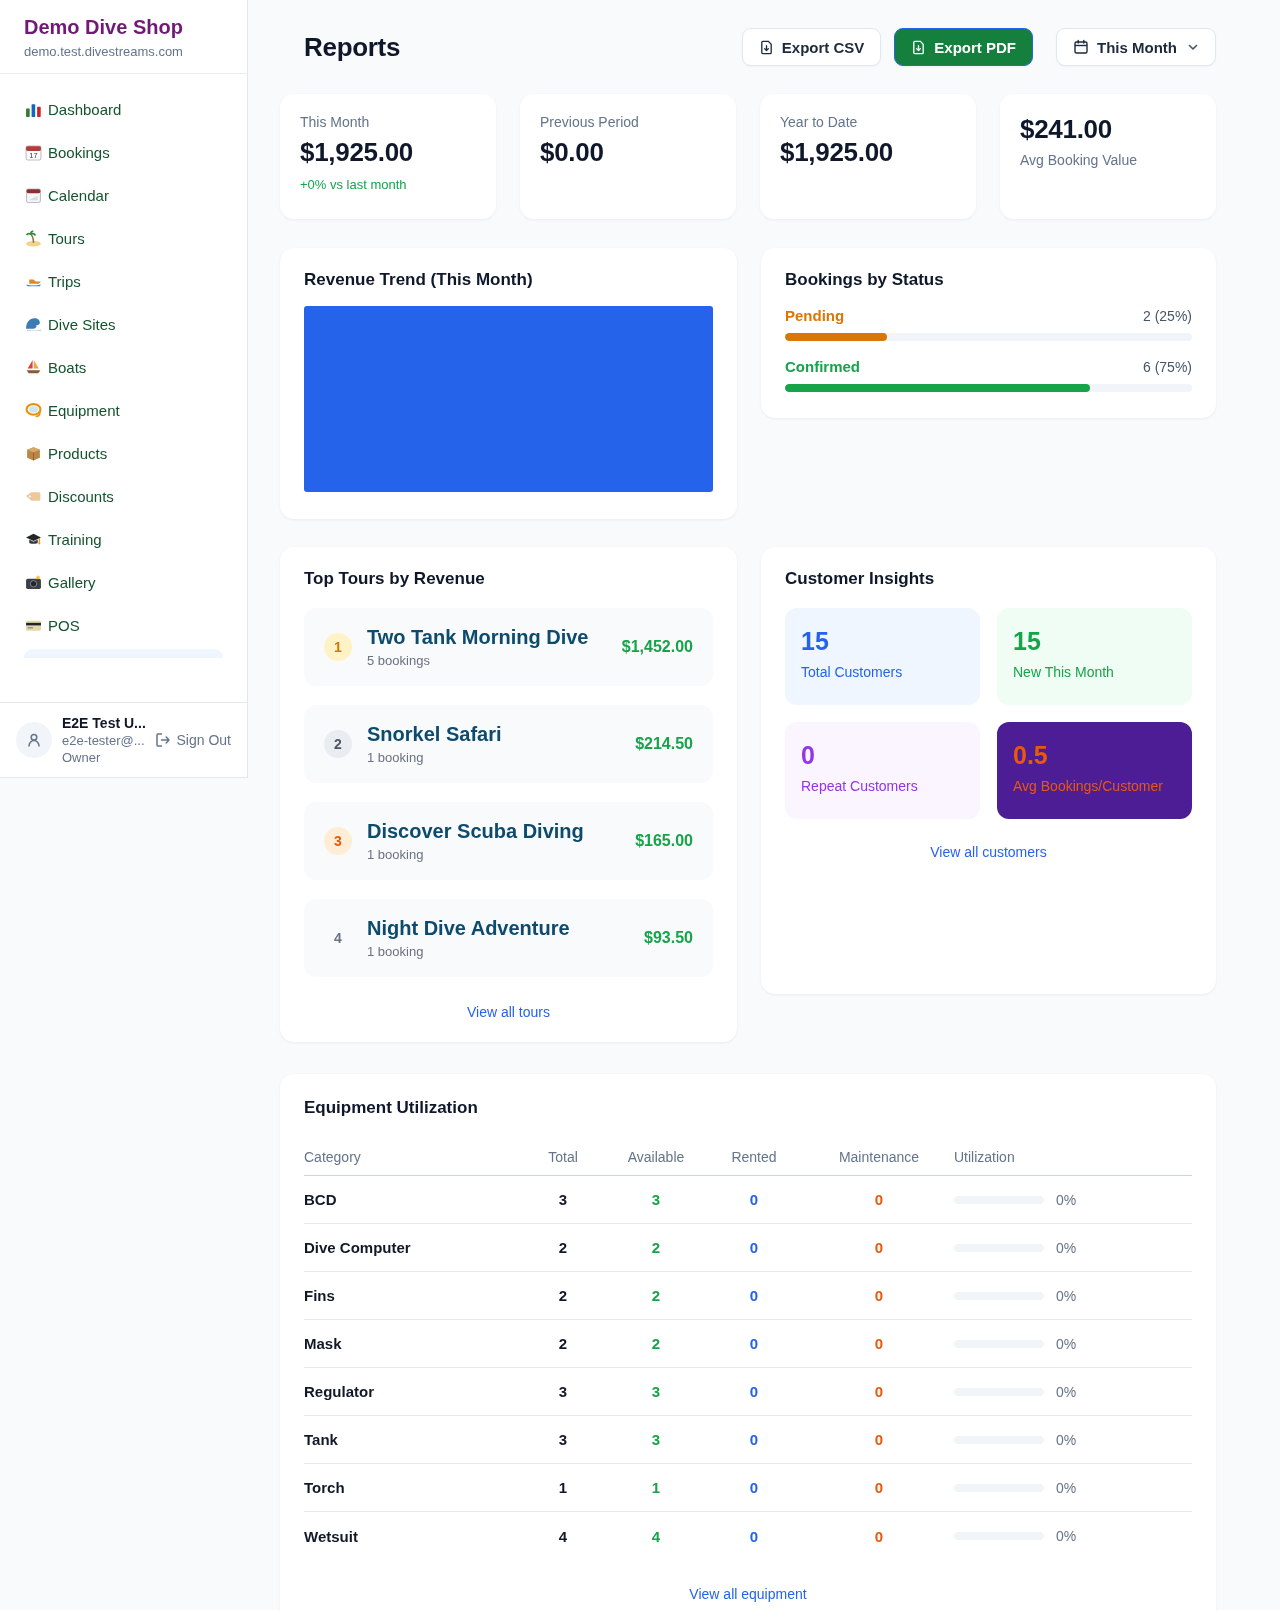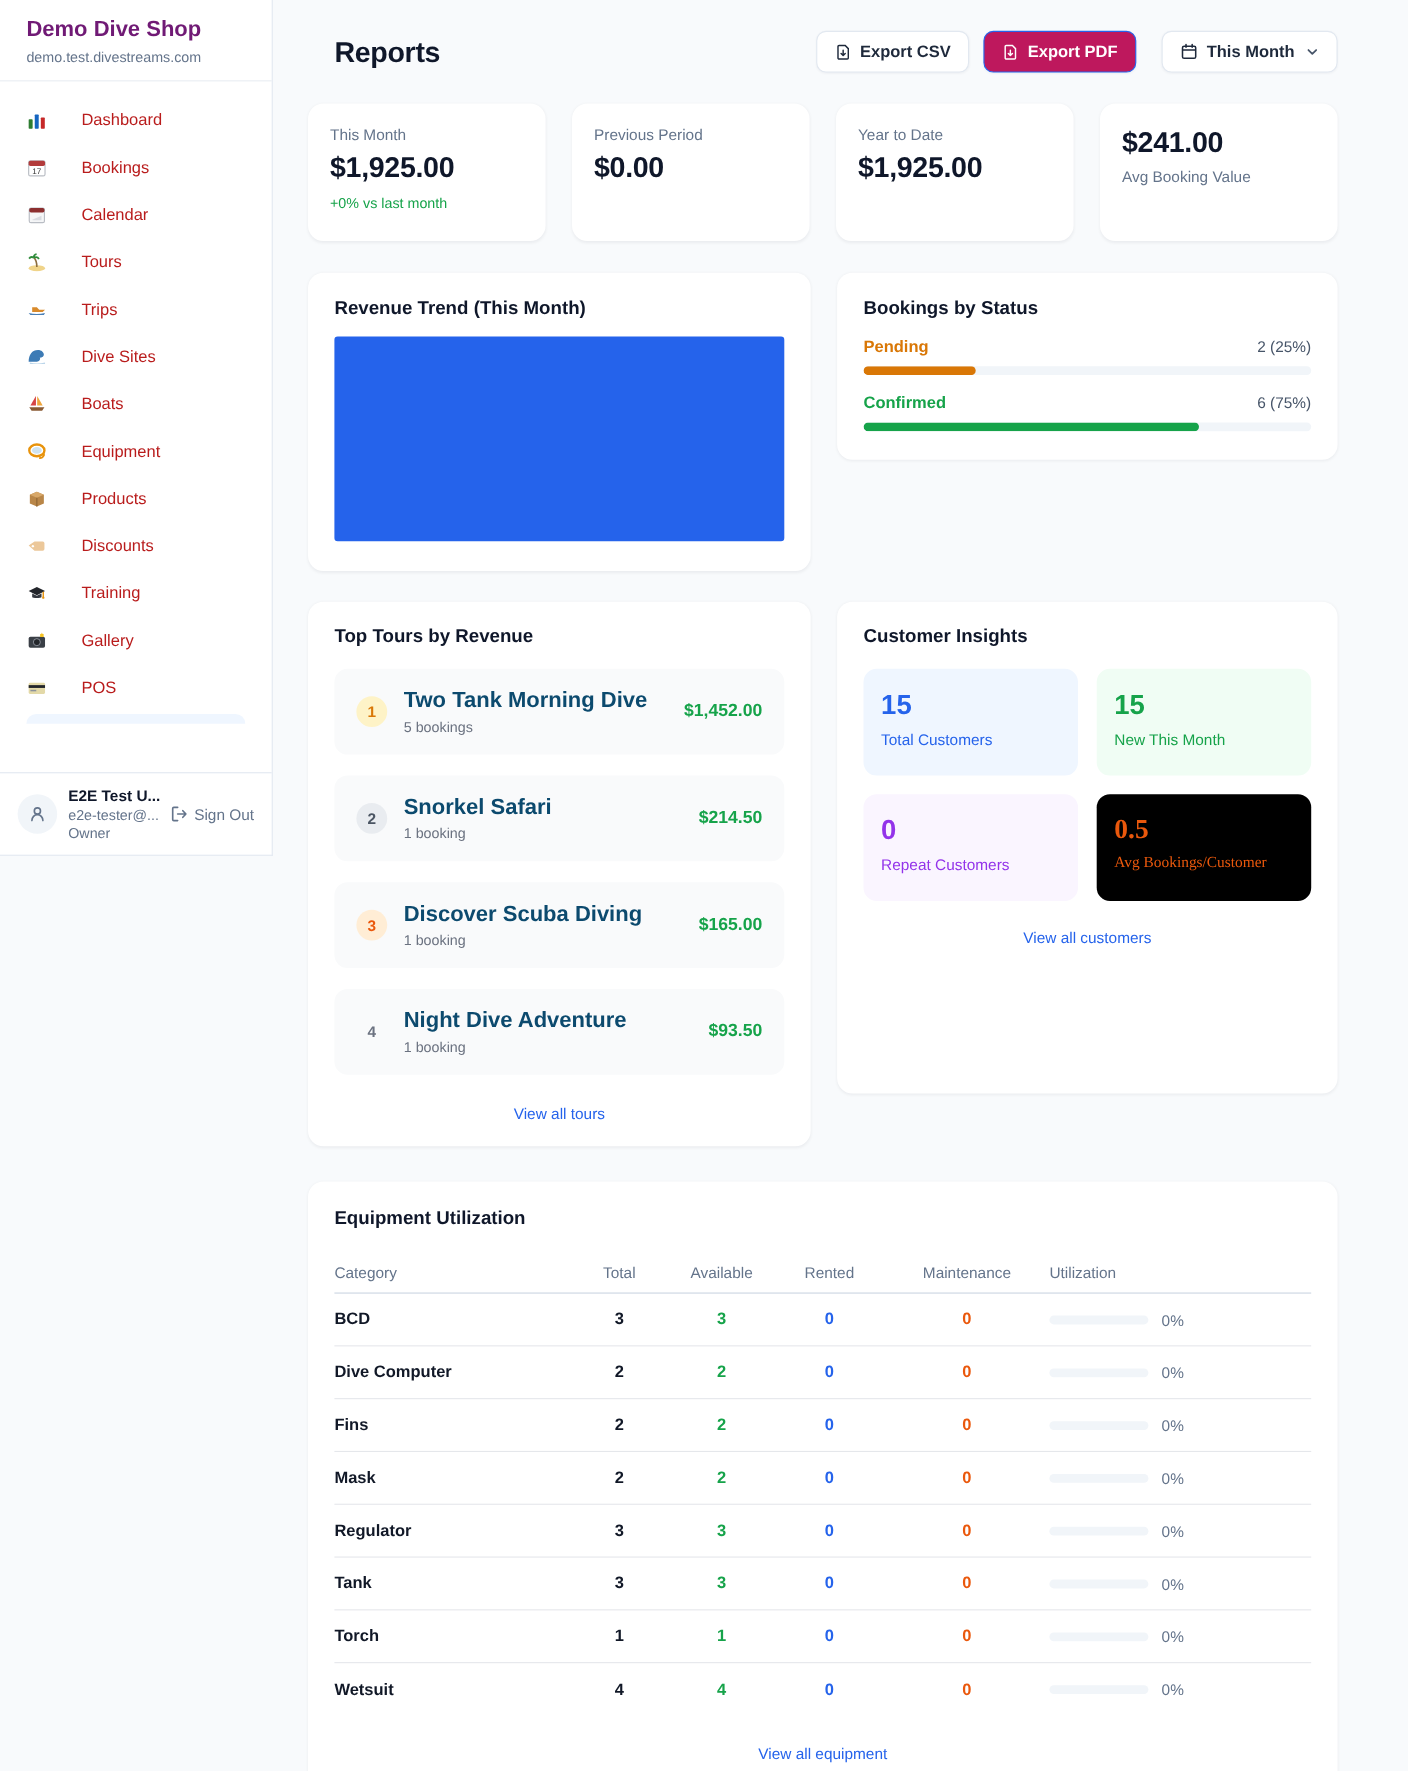--- a/index.html
+++ b/index.html
@@ -13,22 +13,22 @@
   .sidebar {
     position:absolute; left:0; top:0; width:248px; height:778px;
     background:#ffffff; border-right:1px solid #e2e8f0; border-bottom:1px solid #e2e8f0;
     display:flex; flex-direction:column;
   }
   .brand { padding:16px 24px 14px; border-bottom:1px solid #e8edf3; }
   .brand-name { color:#701a75; font-size:20px; font-weight:bold; }
   .brand-domain { color:#64748b; font-size:13px; margin-top:5px; }
   .nav { padding:14px 12px 0; flex:1; overflow:hidden; }
   .nav-item {
-    display:flex; align-items:center; gap:32px; height:43px;
-    padding:0 12px; border-radius:10px; color:#b91c1c; font-size:15px; cursor:pointer;
+    display:flex; align-items:center; gap:6px; height:43px;
+    padding:0 12px; border-radius:10px; color:#14532d; font-size:15px; cursor:pointer;
   }
   .nav-icon { width:18px; height:18px; display:inline-flex; align-items:center; justify-content:center; flex:0 0 18px; }
   .nav-active-partial { height:9px; margin:2px 12px 0; background:#eff6ff; border-radius:10px 10px 0 0; }
   .user-box {
     border-top:1px solid #e2e8f0; padding:12px 16px; display:flex; align-items:center; gap:10px;
   }
   .avatar { width:36px; height:36px; border-radius:50%; background:#f1f5f9; display:flex; align-items:center; justify-content:center; flex:0 0 36px; }
   .user-meta { flex:1; min-width:0; }
   .user-name { font-size:14px; font-weight:bold; color:#0f172a; white-space:nowrap; }
   .user-email, .user-role { font-size:13px; color:#64748b; margin-top:2px; white-space:nowrap; }
@@ -38,21 +38,21 @@
   .content { width:936px; }
   .page-header { display:flex; align-items:center; justify-content:space-between; margin-bottom:28px;margin-left:24px; }
   .page-title { font-size:26px; font-weight:bold; color:#0f172a; letter-spacing:-0.3px; }
   .header-actions { display:flex; align-items:center; gap:13px; }
   .btn {
     display:flex; align-items:center; gap:8px; height:38px; padding:0 16px;
     border-radius:9px; font-size:15px; font-weight:600; cursor:pointer;
     background:#fff; border:1px solid #e2e8f0; color:#1e293b;
     box-shadow:0 1px 2px rgba(15,23,42,.04);
   }
-  .btn-primary { background:#be185d; border-color:#2563eb; color:#fff; }
+  .btn-primary { background:#15803d; border-color:#2563eb; color:#fff; }
   .btn-period { margin-left:10px; font-weight:600; }
   .chev { margin-left:2px; }
   
   .card { background:#fff; border-radius:14px; box-shadow:0 1px 3px rgba(15,23,42,.06); }
   .card-title { font-size:17px; font-weight:bold; color:#0f172a; }
   .stats-row { display:grid; grid-template-columns:repeat(4,1fr); gap:24px; margin-bottom:29px; }
   .stat-card { padding:20px; height:125px; }
   .stat-label { font-size:14px; color:#64748b; }
   .stat-value { font-size:26px; font-weight:bold; color:#0f172a; margin-top:7px; letter-spacing:-0.3px; }
   .stat-delta { font-size:13px; color:#16a34a; margin-top:9px; }
@@ -93,21 +93,21 @@
   .view-link { display:block; text-align:center; color:#2563eb; font-size:14px; margin-top:27px; cursor:pointer; text-decoration:none; }
   
   .insights-card { padding:22px 24px; }
   .insight-grid { margin-top:19px; display:grid; grid-template-columns:1fr 1fr; gap:17px; }
   .insight-box { border-radius:12px; padding:19px 16px; height:97px; }
   .insight-value { font-size:25px; font-weight:bold; }
   .insight-label { font-size:14px; margin-top:8px; }
   .ins-blue   { background:#eff6ff; } .ins-blue   .insight-value,.ins-blue   .insight-label { color:#2563eb; }
   .ins-green  { background:#f0fdf4; } .ins-green  .insight-value,.ins-green  .insight-label { color:#16a34a; }
   .ins-purple { background:#faf5ff; } .ins-purple .insight-value,.ins-purple .insight-label { color:#9333ea; }
-  .ins-orange { background:#000000;font-family:Liberation Serif, serif; } .ins-orange .insight-value,.ins-orange .insight-label { color:#ea580c; }
+  .ins-orange { background:#4c1d95; } .ins-orange .insight-value,.ins-orange .insight-label { color:#ea580c; }
   .insights-card .view-link { margin-top:25px; }
   
   .equip-card { padding:24px 24px 34px; }
   .equip-table { margin-top:20px; }
   .t-row { display:grid; grid-template-columns:1fr 90px 96px 100px 150px 238px; align-items:center; }
   .t-head { height:38px; color:#64748b; font-size:14px; border-bottom:1px solid #cbd5e1; }
   .t-body-row { height:48px; border-bottom:1px solid #e5e7eb; font-size:15px; }
   .t-body-row:last-child { border-bottom:none; }
   .t-cat { font-weight:600; color:#111827; }
   .t-center { text-align:center; }

